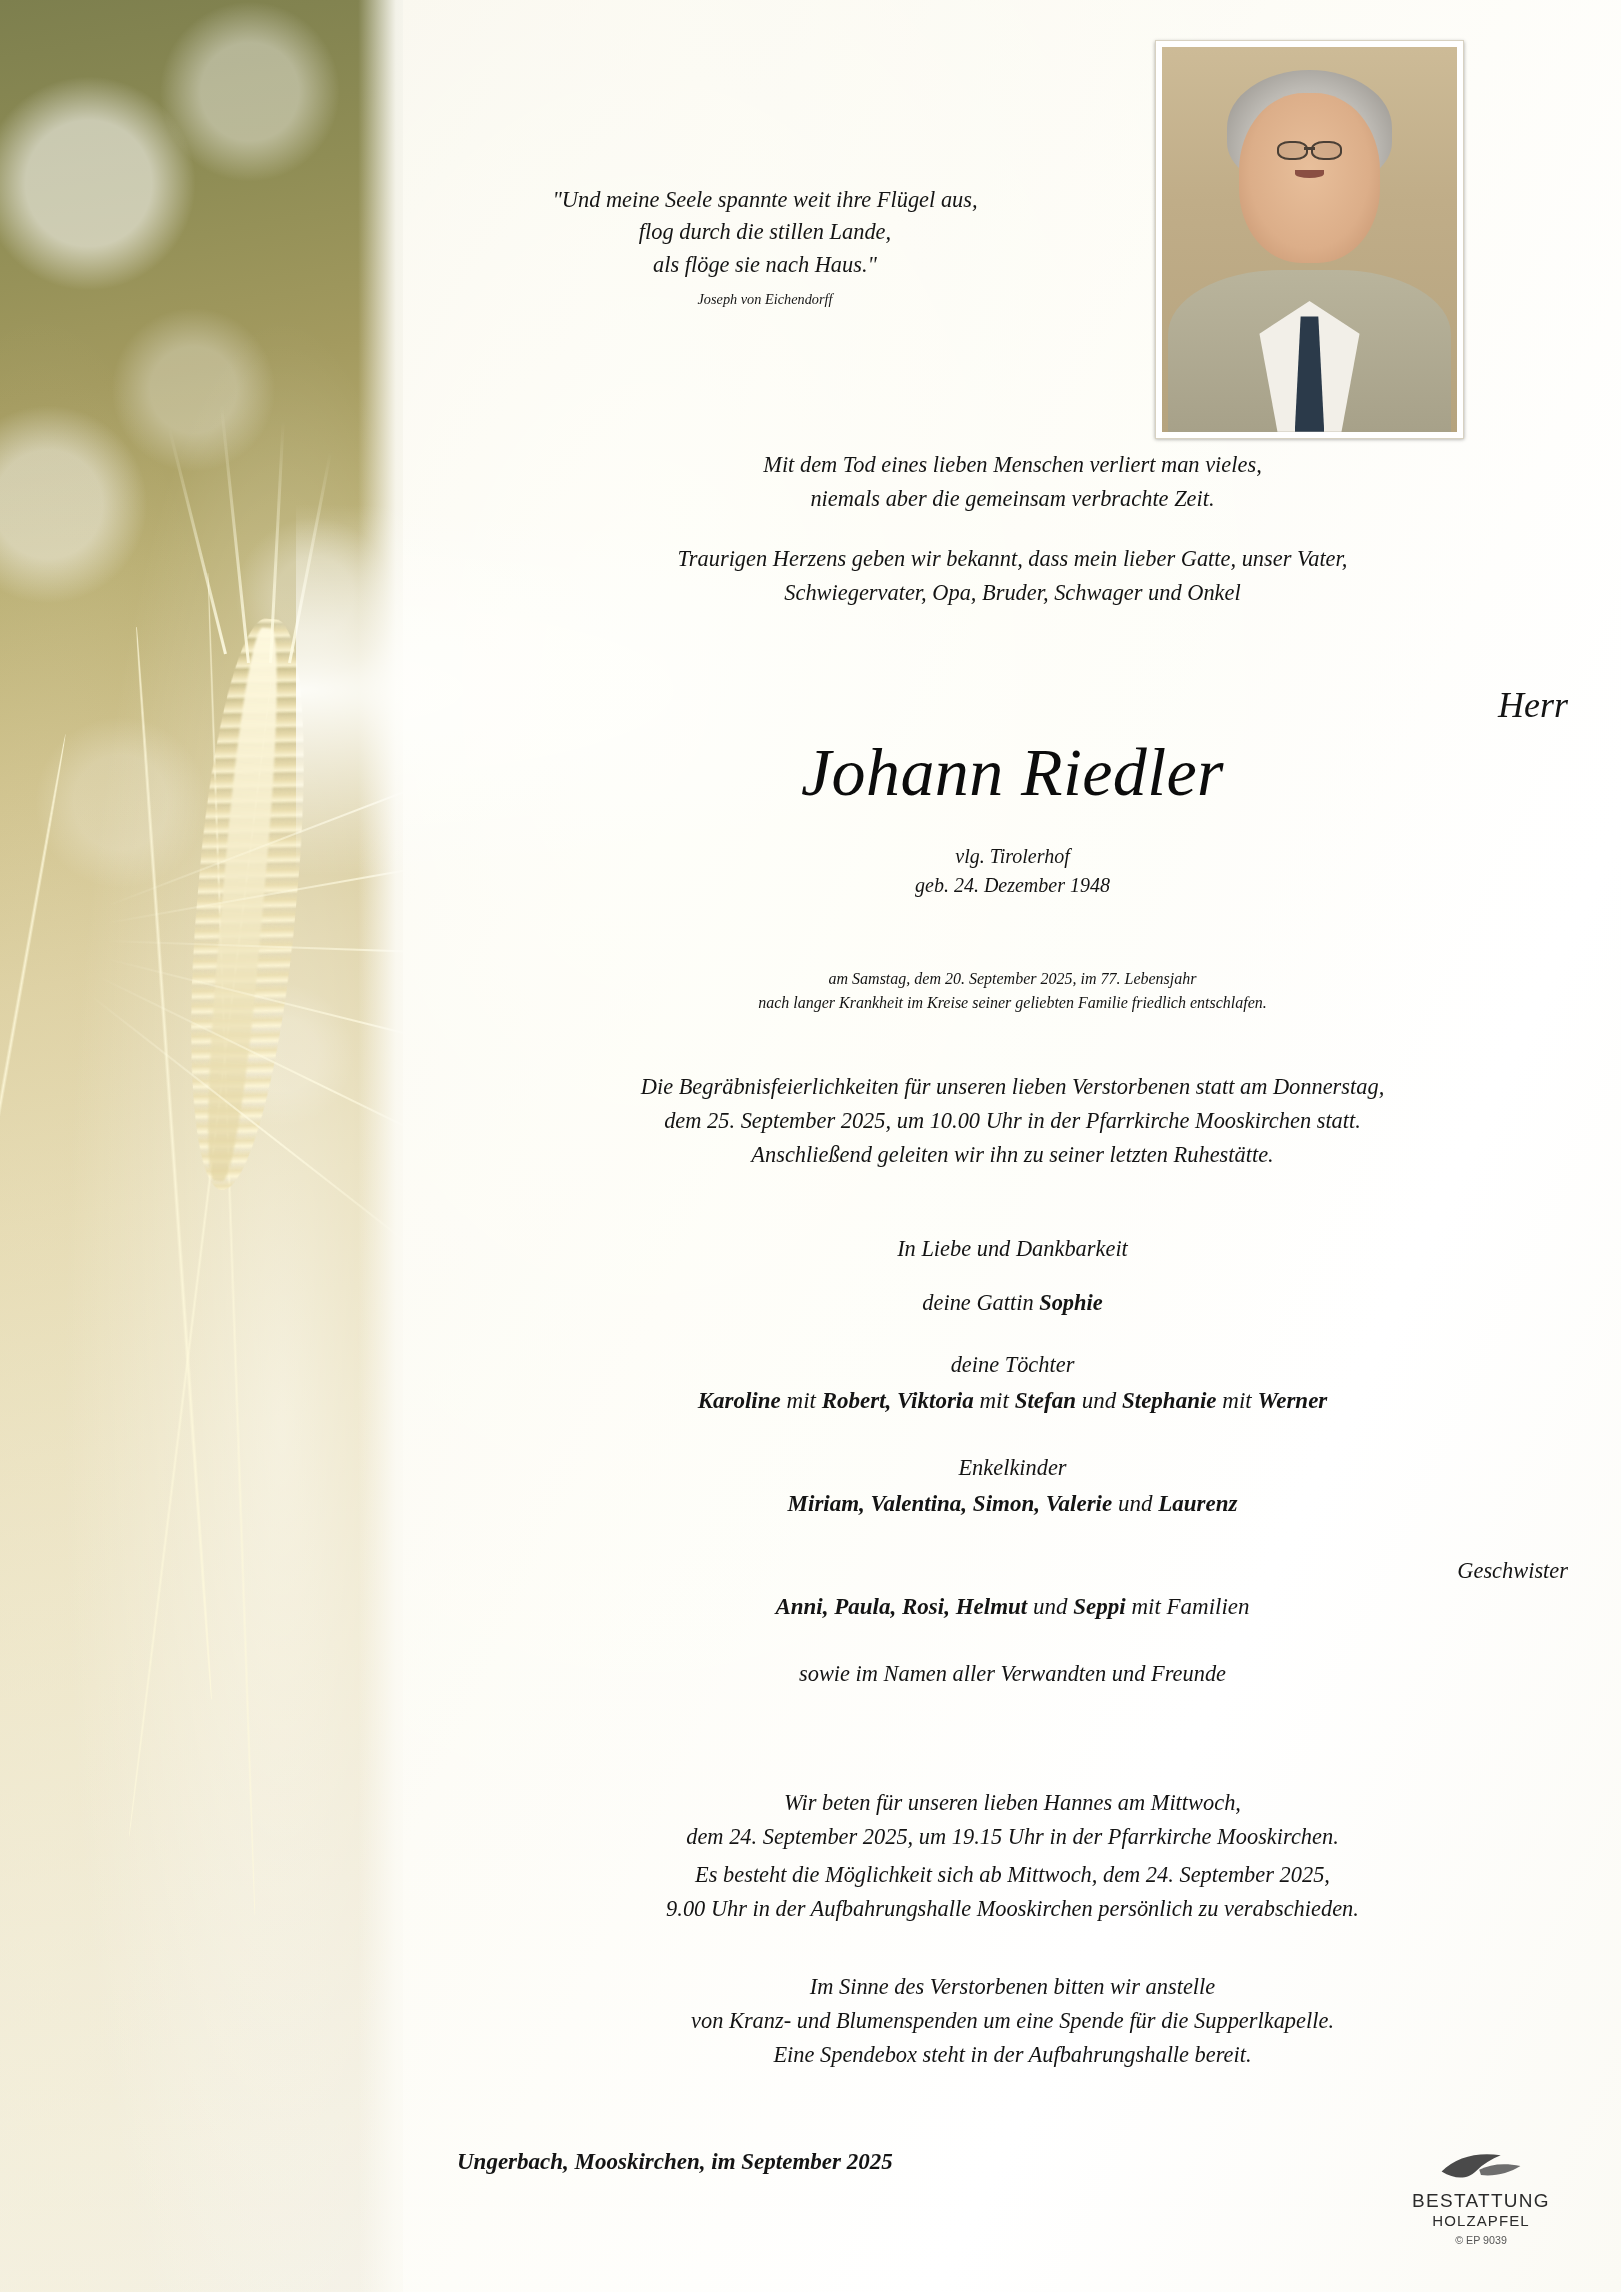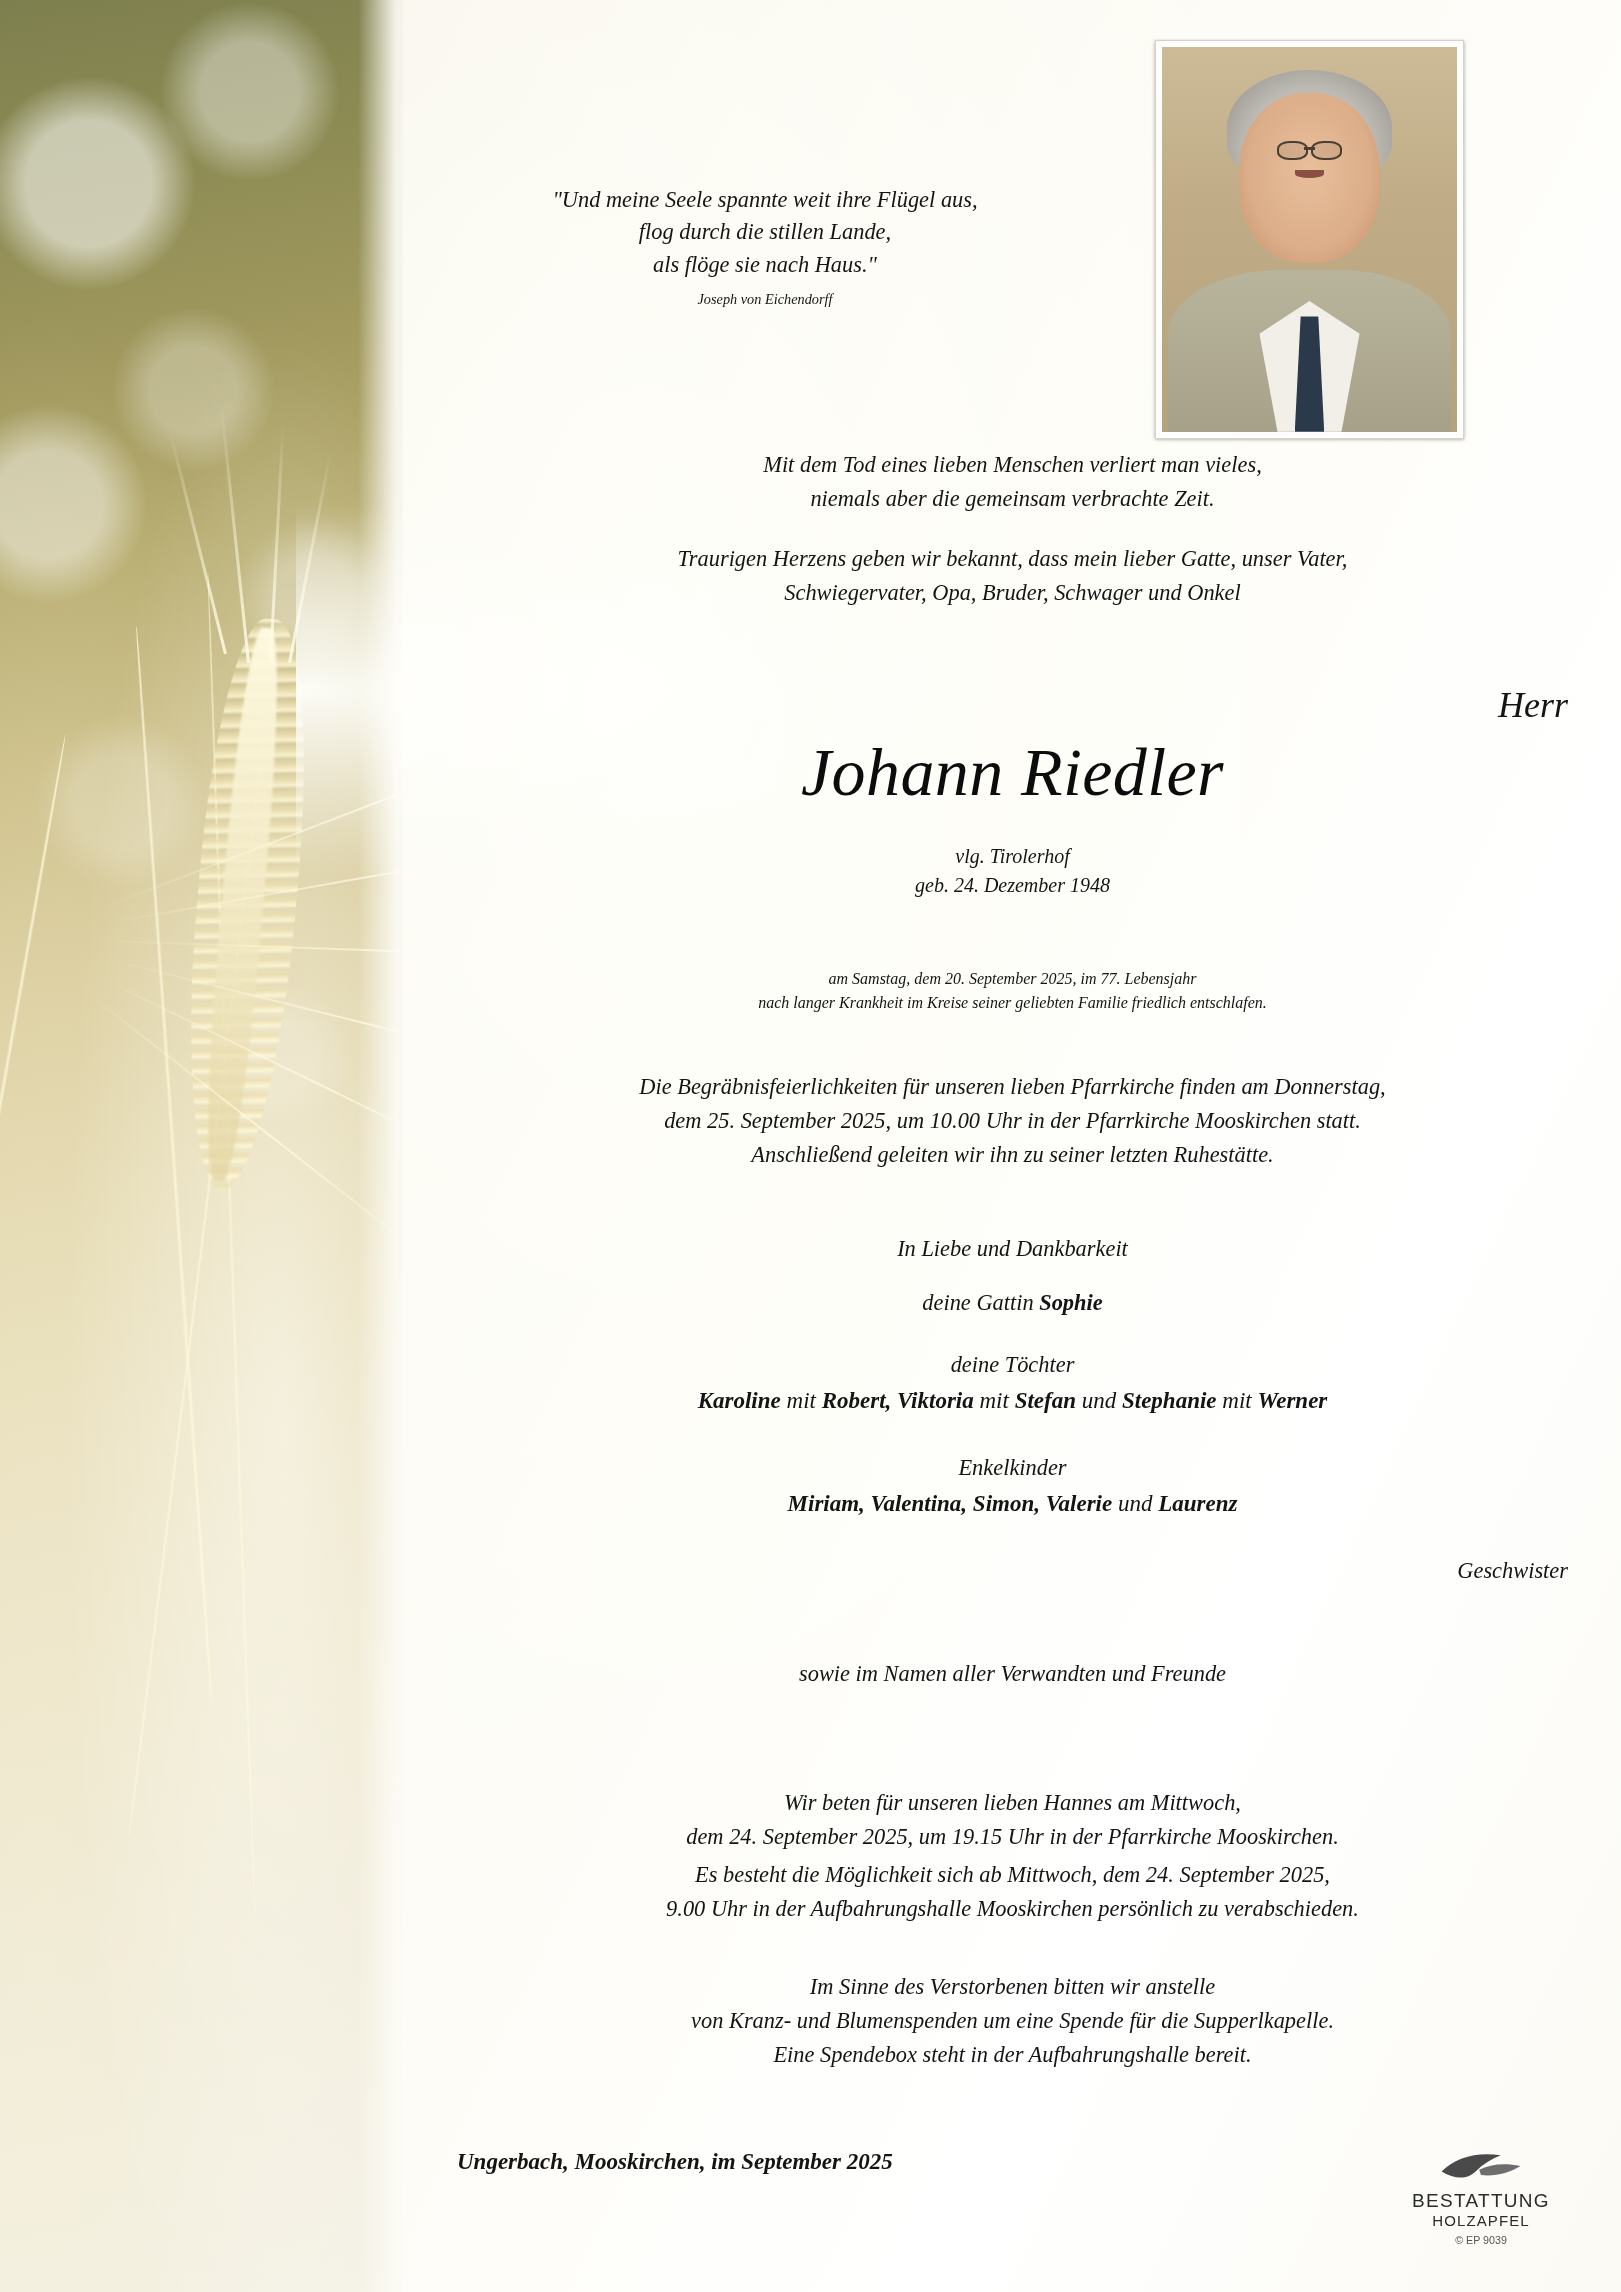--- a/index.html
+++ b/index.html
@@ -389,38 +389,39 @@
         <div>vlg. Tirolerhof</div>
         <div>geb. 24. Dezember 1948</div>
       </div>
 
       <div class="block b-dates">
         <div>am Samstag, dem 20. September 2025, im 77. Lebensjahr</div>
         <div>nach langer Krankheit im Kreise seiner geliebten Familie friedlich entschlafen.</div>
       </div>
 
       <div class="block b-funeral">
-        <div>Die Begräbnisfeierlichkeiten für unseren lieben Pfarrkirche finden am Donnerstag,</div>
+        <div>Die Begräbnisfeierlichkeiten für unseren lieben Verstorbenen statt am Donnerstag,</div>
         <div>dem 25. September 2025, um 10.00 Uhr in der Pfarrkirche Mooskirchen statt.</div>
         <div>Anschließend geleiten wir ihn zu seiner letzten Ruhestätte.</div>
       </div>
 
       <div class="block b-love">In Liebe und Dankbarkeit</div>
 
       <div class="block b-wife">
         <span>deine Gattin </span><b>Sophie</b>
       </div>
 
       <div class="block b-daughters-label">deine Töchter</div>
       <div class="block b-daughters"><b>Karoline</b><span> mit </span><b>Robert, Viktoria</b><span> mit </span><b>Stefan</b><span> und </span><b>Stephanie</b><span> mit </span><b>Werner</b></div>
 
       <div class="block b-grand-label">Enkelkinder</div>
       <div class="block b-grand"><b>Miriam, Valentina, Simon, Valerie</b><span> und </span><b>Laurenz</b></div>
 
       <div class="block b-sib-label">Geschwister</div>
+      <div class="block b-sib"><b>Anni, Paula, Rosi, Helmut</b><span> und </span><b>Seppi</b><span> mit Familien</span></div>
 
       <div class="block b-rel">sowie im Namen aller Verwandten und Freunde</div>
 
       <div class="block b-rosary">
         <div>Wir beten für unseren lieben Hannes am Mittwoch,</div>
         <div>dem 24. September 2025, um 19.15 Uhr in der Pfarrkirche Mooskirchen.</div>
       </div>
 
       <div class="block b-farewell">
         <div>Es besteht die Möglichkeit sich ab Mittwoch, dem 24. September 2025,</div>

